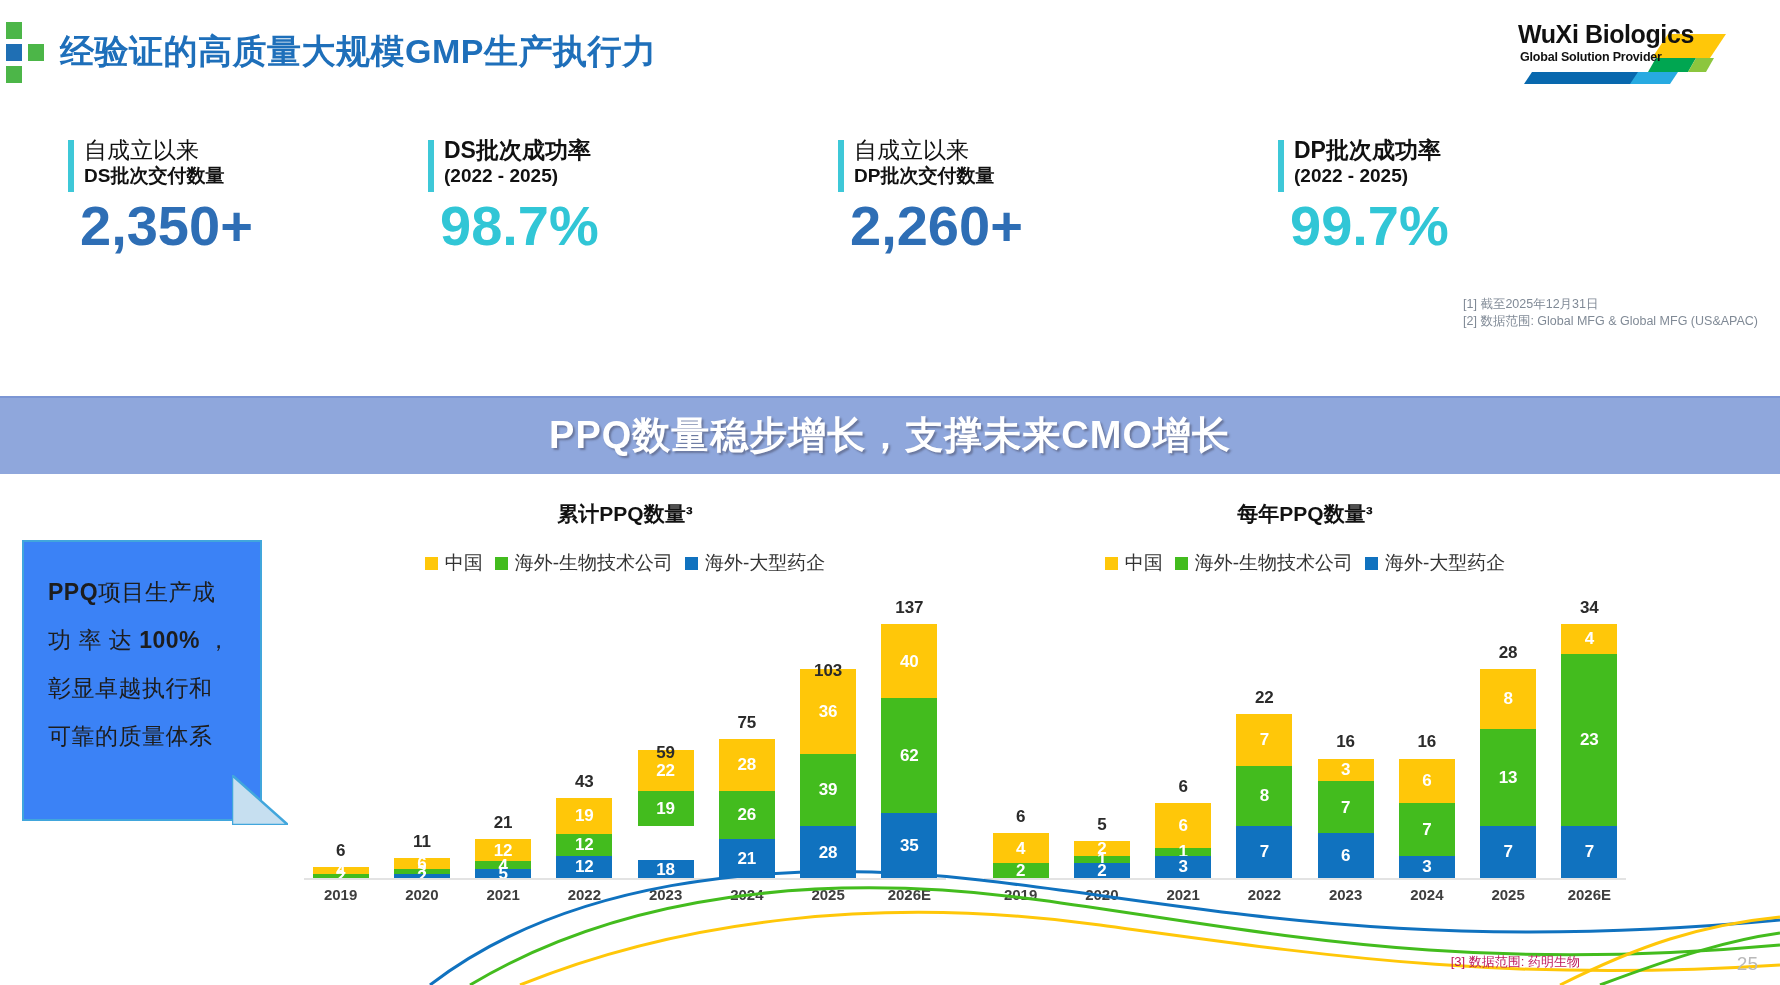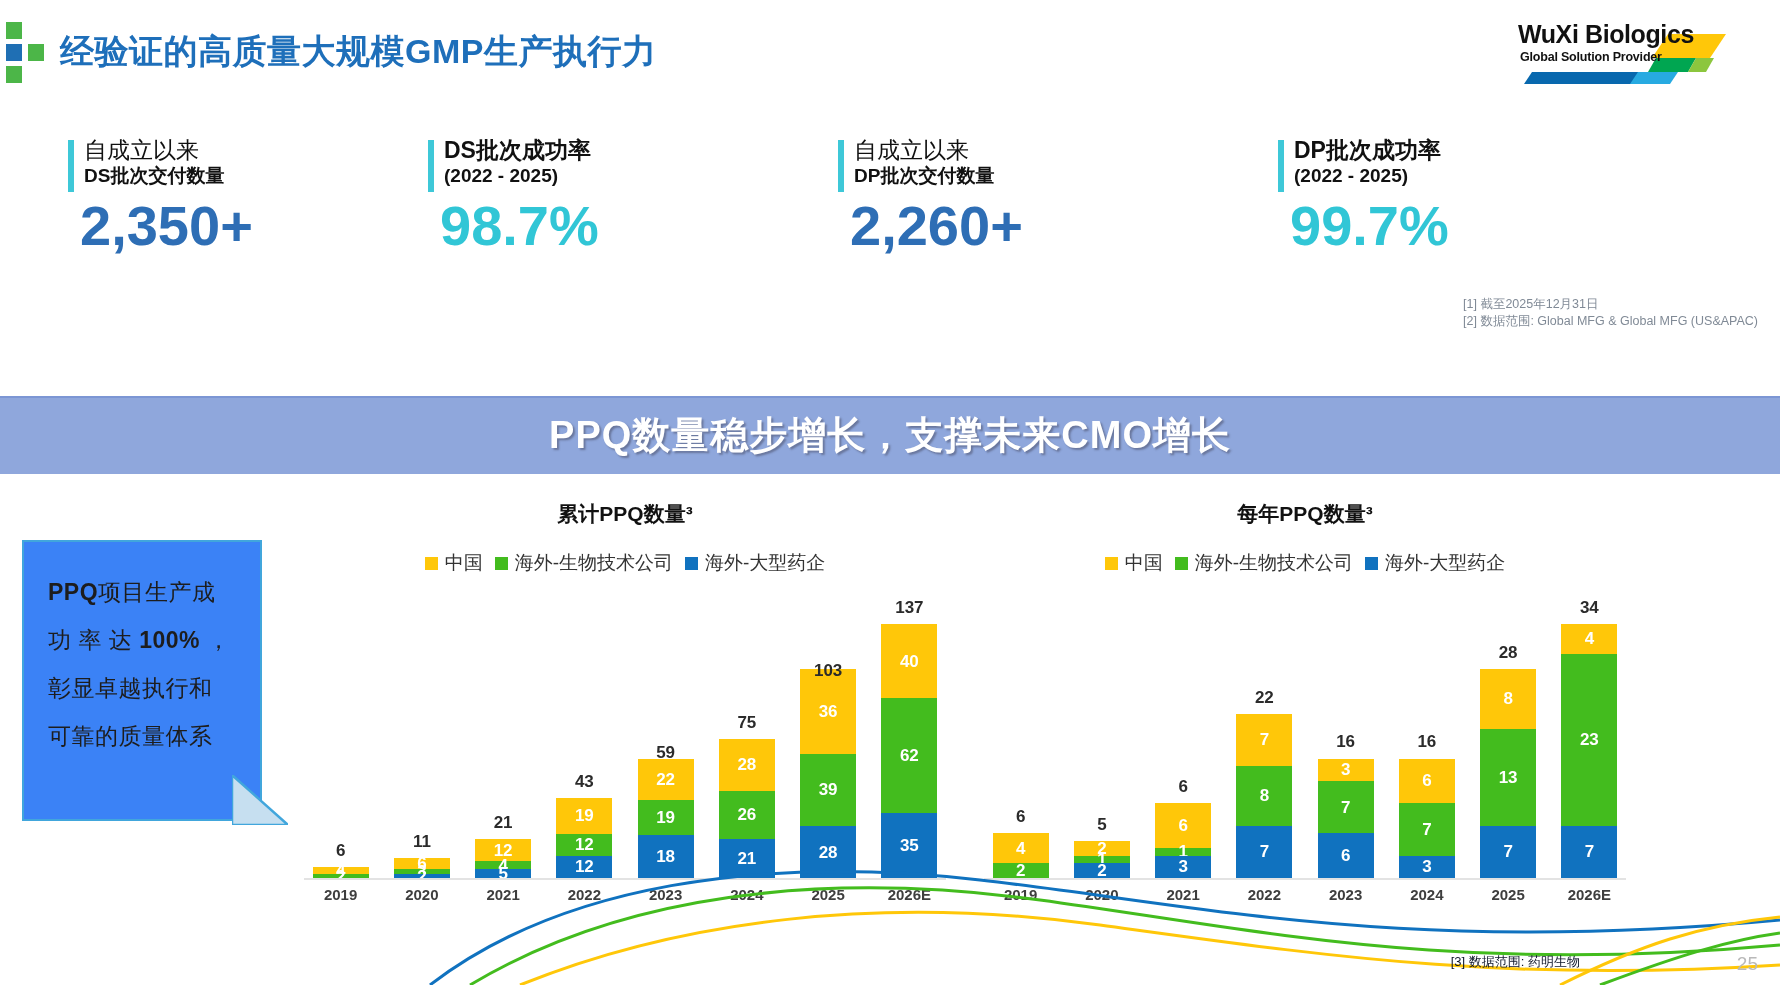--- a/index.html
+++ b/index.html
@@ -104,21 +104,21 @@
   .seg.green  { background: #43BC1E; }
   .seg.blue   { background: #1072BF; }
 
   .xaxis { position: absolute; left: 0; top: 386px; width: 100%;
            display: flex; justify-content: space-around; }
   .xtick { width: 56px; text-align: center; font-size: 15px; color: #3e3e3e; font-weight: bold; }
 
   
   .deco { position: absolute; left: 0; bottom: 0; width: 1780px; height: 160px; pointer-events: none; }
   .pagenum { position: absolute; right: 22px; bottom: 10px; font-size: 19px; color: #b9b9b9; margin-top: 24px; }
-  .fn3 { position: absolute; right: 200px; bottom: 14px; font-size: 13px; color: #0f172a; white-space: nowrap;}
+  .fn3 { position: absolute; right: 200px; bottom: 14px; font-size: 13px; color: #be185d; white-space: nowrap;}
 </style>
 </head>
 <body>
 
 <div id="slide">
 
   <div class="hdr-marks">
     <i class="m1"></i>
     <i class="m2"></i>
     <i class="m3"></i>
@@ -233,21 +233,21 @@
           <div class="bar-col">
             <div class="bar-total" style="bottom: 85.7226px;">43</div>
             <div class="seg yellow" style="height: 35.2263px;">19</div>
             <div class="seg green" style="height: 22.2482px;">12</div>
             <div class="seg blue" style="height: 22.2482px;">12</div>
           </div>
           <div class="bar-col">
             <div class="bar-total" style="bottom: 115.387px;">59</div>
             <div class="seg yellow" style="height: 40.7883px;">22</div>
             <div class="seg green" style="height: 35.2263px;">19</div>
-            <div class="seg blue" style="height: 43px;">18</div>
+            <div class="seg blue" style="height: 18px; margin-top: 34px;">18</div>
           </div>
           <div class="bar-col">
             <div class="bar-total" style="bottom: 145.051px;">75</div>
             <div class="seg yellow" style="height: 51.9124px;">28</div>
             <div class="seg green" style="height: 48.2044px;">26</div>
             <div class="seg blue" style="height: 38.9343px;">21</div>
           </div>
           <div class="bar-col">
             <div class="bar-total" style="bottom: 196.964px;">103</div>
             <div class="seg yellow" style="height: 85px;">36</div>

